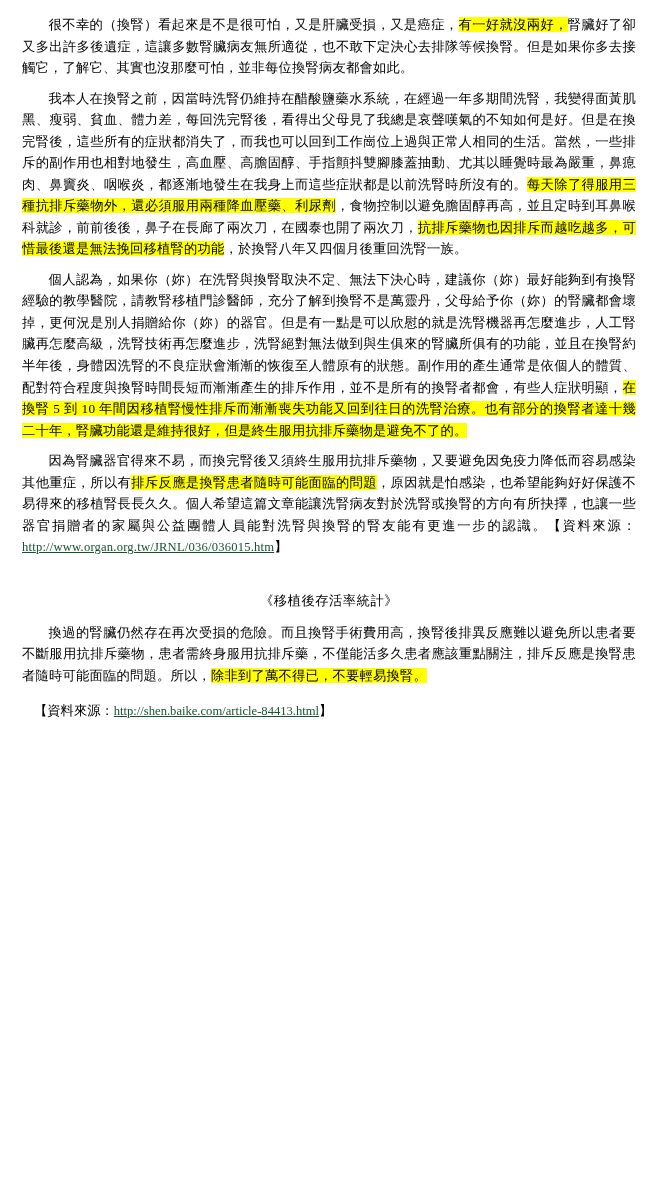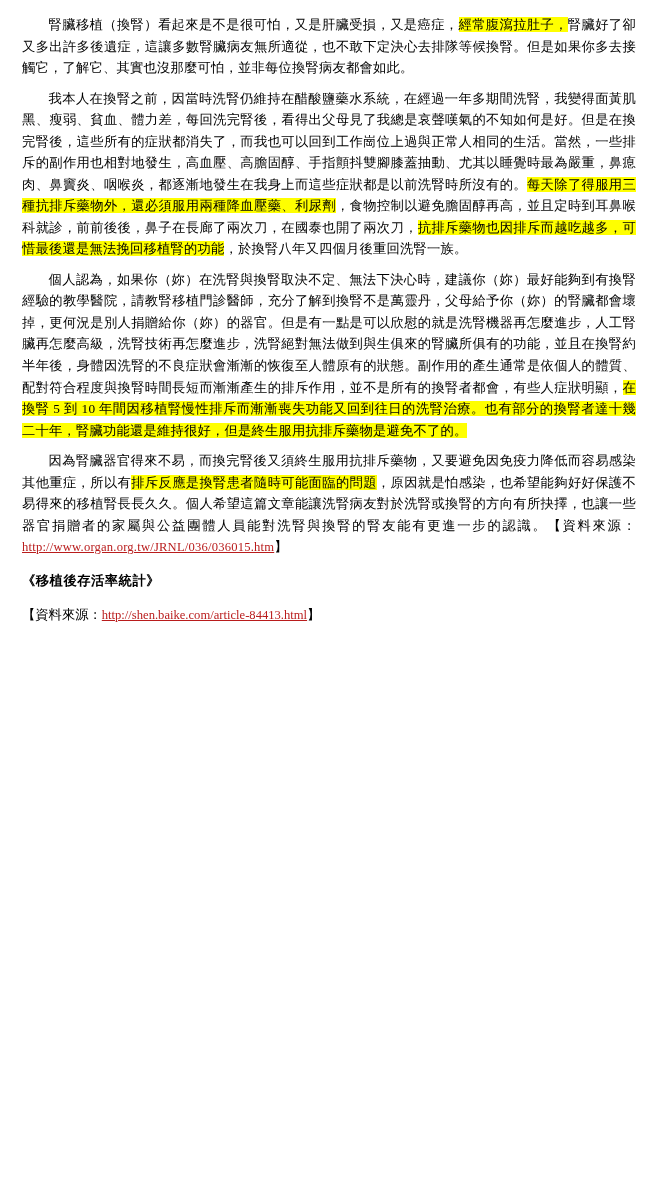--- a/index.html
+++ b/index.html
@@ -23,59 +23,62 @@
     font-size: 13.3px;
     line-height: 1.62;
     text-align: justify;
     text-indent: 2em;
     letter-spacing: 0.2px;
   }
   .hl {
     background: #ffff00;
   }
   .section-title {
-    margin: 14px 0 12px 0;
+    margin: 34px 0 12px 0;
+    text-align: center;
     font-size: 13.3px;
-    font-weight: bold;
+    font-weight: normal;
     letter-spacing: 0.5px;
   }
   .src-line {
     margin: 6px 0 0 0;
     font-size: 13.3px;
     line-height: 1.62;
     text-indent: 2em;
   }
   .src-line.left {
     text-indent: 0;
     margin-top: 14px;
+    margin-left: 12px;
   }
   a.src {
-    color: #b91c1c;
+    color: #14532d;
     text-decoration: underline;
     font-family: "Liberation Serif", "DejaVu Serif", serif;
     font-size: 12.6px;
   }
   .bracket {
     font-size: 13.3px;
   }
 </style>
 </head>
 <body>
 
 <div class="page">
 
   <div>
-    <p class="para"><span>腎臟移植（換腎）看起來是不是很可怕，又是肝臟受損，又是癌症，</span><span class="hl">經常腹瀉拉肚子，</span><span>腎臟好了卻又多出許多後遺症，這讓多數腎臟病友無所適從，也不敢下定決心去排隊等候換</span><span>腎。但是如果你多去接觸它，了解它、其實也沒那麼可怕，並非每位換腎病友都會如此。</span></p>
+    <p class="para"><span>很不幸的（換腎）看起來是不是很可怕，又是肝臟受損，又是癌症，</span><span class="hl">有一好就沒兩好，</span><span>腎臟好了卻又多出許多後遺症，這讓多數腎臟病友無所適從，也不敢下定決心去排隊等候換</span><span>腎。但是如果你多去接觸它，了解它、其實也沒那麼可怕，並非每位換腎病友都會如此。</span></p>
     <p class="para"><span>我本人在換腎之前，因當時洗腎仍維持在醋酸鹽藥水系統，在經過一年多期間洗腎，我變得面黃肌黑、瘦弱、貧血、體力差，每回洗完腎後，看得出父母見了我總是哀聲嘆氣的不知如何是好。但是在換完腎後，這些所有的症狀都消失了，而我也可以回到工作崗位上過與正常人相同的生活。當然，一些排斥的副作用也相對地發生，高血壓、高膽固醇、手指顫抖雙腳膝蓋抽動、尤其以睡覺時最為嚴重，鼻瘜肉、鼻竇炎、咽喉炎，都逐漸地發生在我身上而這些症狀都是以前洗腎時所沒有的。</span><span class="hl">每天除了得服用三種抗排斥藥物外，還必須服用兩種降血壓藥、利尿劑</span><span>，食物控制以避免膽固醇再高，並且定時到耳鼻喉科就診，前前後後，鼻子在長廊了兩次刀，在國泰也開了兩次刀，</span><span class="hl">抗排斥藥物也因排斥而越吃越多，可惜最後還是無法挽回移植腎的功能</span><span>，於換腎八年又四個月後重回洗腎一族。</span></p>
     <p class="para"><span>個人認為，如果你（妳）在洗腎與換腎取決不定、無法下決心時，建議你（妳）最好能夠到有換腎經驗的教學醫院，請教腎移植門診醫師，充分了解到換腎不是萬靈丹，父母給予你（妳）的腎臟都會壞掉，更何況是別人捐贈給你（妳）的器官。但是有一點是可以欣慰的就是洗腎機器再怎麼進步，人工腎臟再怎麼高級，洗腎技術再怎麼進步，洗腎絕對無法做到與生俱來的腎臟所俱有的功能，並且在換腎約半年後，身體因洗腎的不良症狀會漸漸的恢復至人體原有的狀態。副作用的產生通常是依個人的體質、配對符合程度與換腎時間長短而漸漸產生的排斥作用，並不是所有的換腎者都會，有些人症狀明顯，</span><span class="hl">在換腎 5 到 10 年間因移植腎慢性排斥而漸漸喪失功能又回到往日的洗腎治療。也有部分的換腎者達十幾二十年，腎臟功能還是維持很好，但是終生服用抗排斥藥物是避免不了的。</span></p>
     <p class="para"><span>因為腎臟器官得來不易，而換完腎後又須終生服用抗排斥藥物，又要避免因免疫力降低而容易感染其他重症，所以有</span><span class="hl">排斥反應是換腎患者隨時可能面臨的問題</span><span>，原因就是怕感染，也希望能夠好好保護不易得來的移植腎長長久久。個人希望這篇文章能讓洗腎病友對於洗腎或換腎的方向有所抉擇，也讓一些器官捐贈者的家屬與公益團體人員能對洗腎與換腎的腎友能有更進一步的認識。</span><span>【資料來源：</span><a class="src" href="#">http://www.organ.org.tw/JRNL/036/036015.htm</a><span>】</span></p>
   </div>
 
   <div class="section-title">《移植後存活率統計》</div>
 
   <div>
+    <p class="para"><span>換過的腎臟仍然存在再次受損的危險。而且換腎手術費用高，換腎後排異反應難以避免所以患者要不斷服用抗排斥藥物，患者需終身服用抗排斥藥，不僅能活多久患者應該重點關注，排斥反應是換腎患者隨時可能面臨的問題。所以，</span><span class="hl">除非到了萬不得已，不要輕易換腎。</span></p>
   </div>
 
   <p class="src-line left">
     <span class="bracket">【資料來源：</span><a class="src" href="#">http://shen.baike.com/article-84413.html</a><span class="bracket">】</span>
   </p>
 
 </div>
 
 </body></html>

